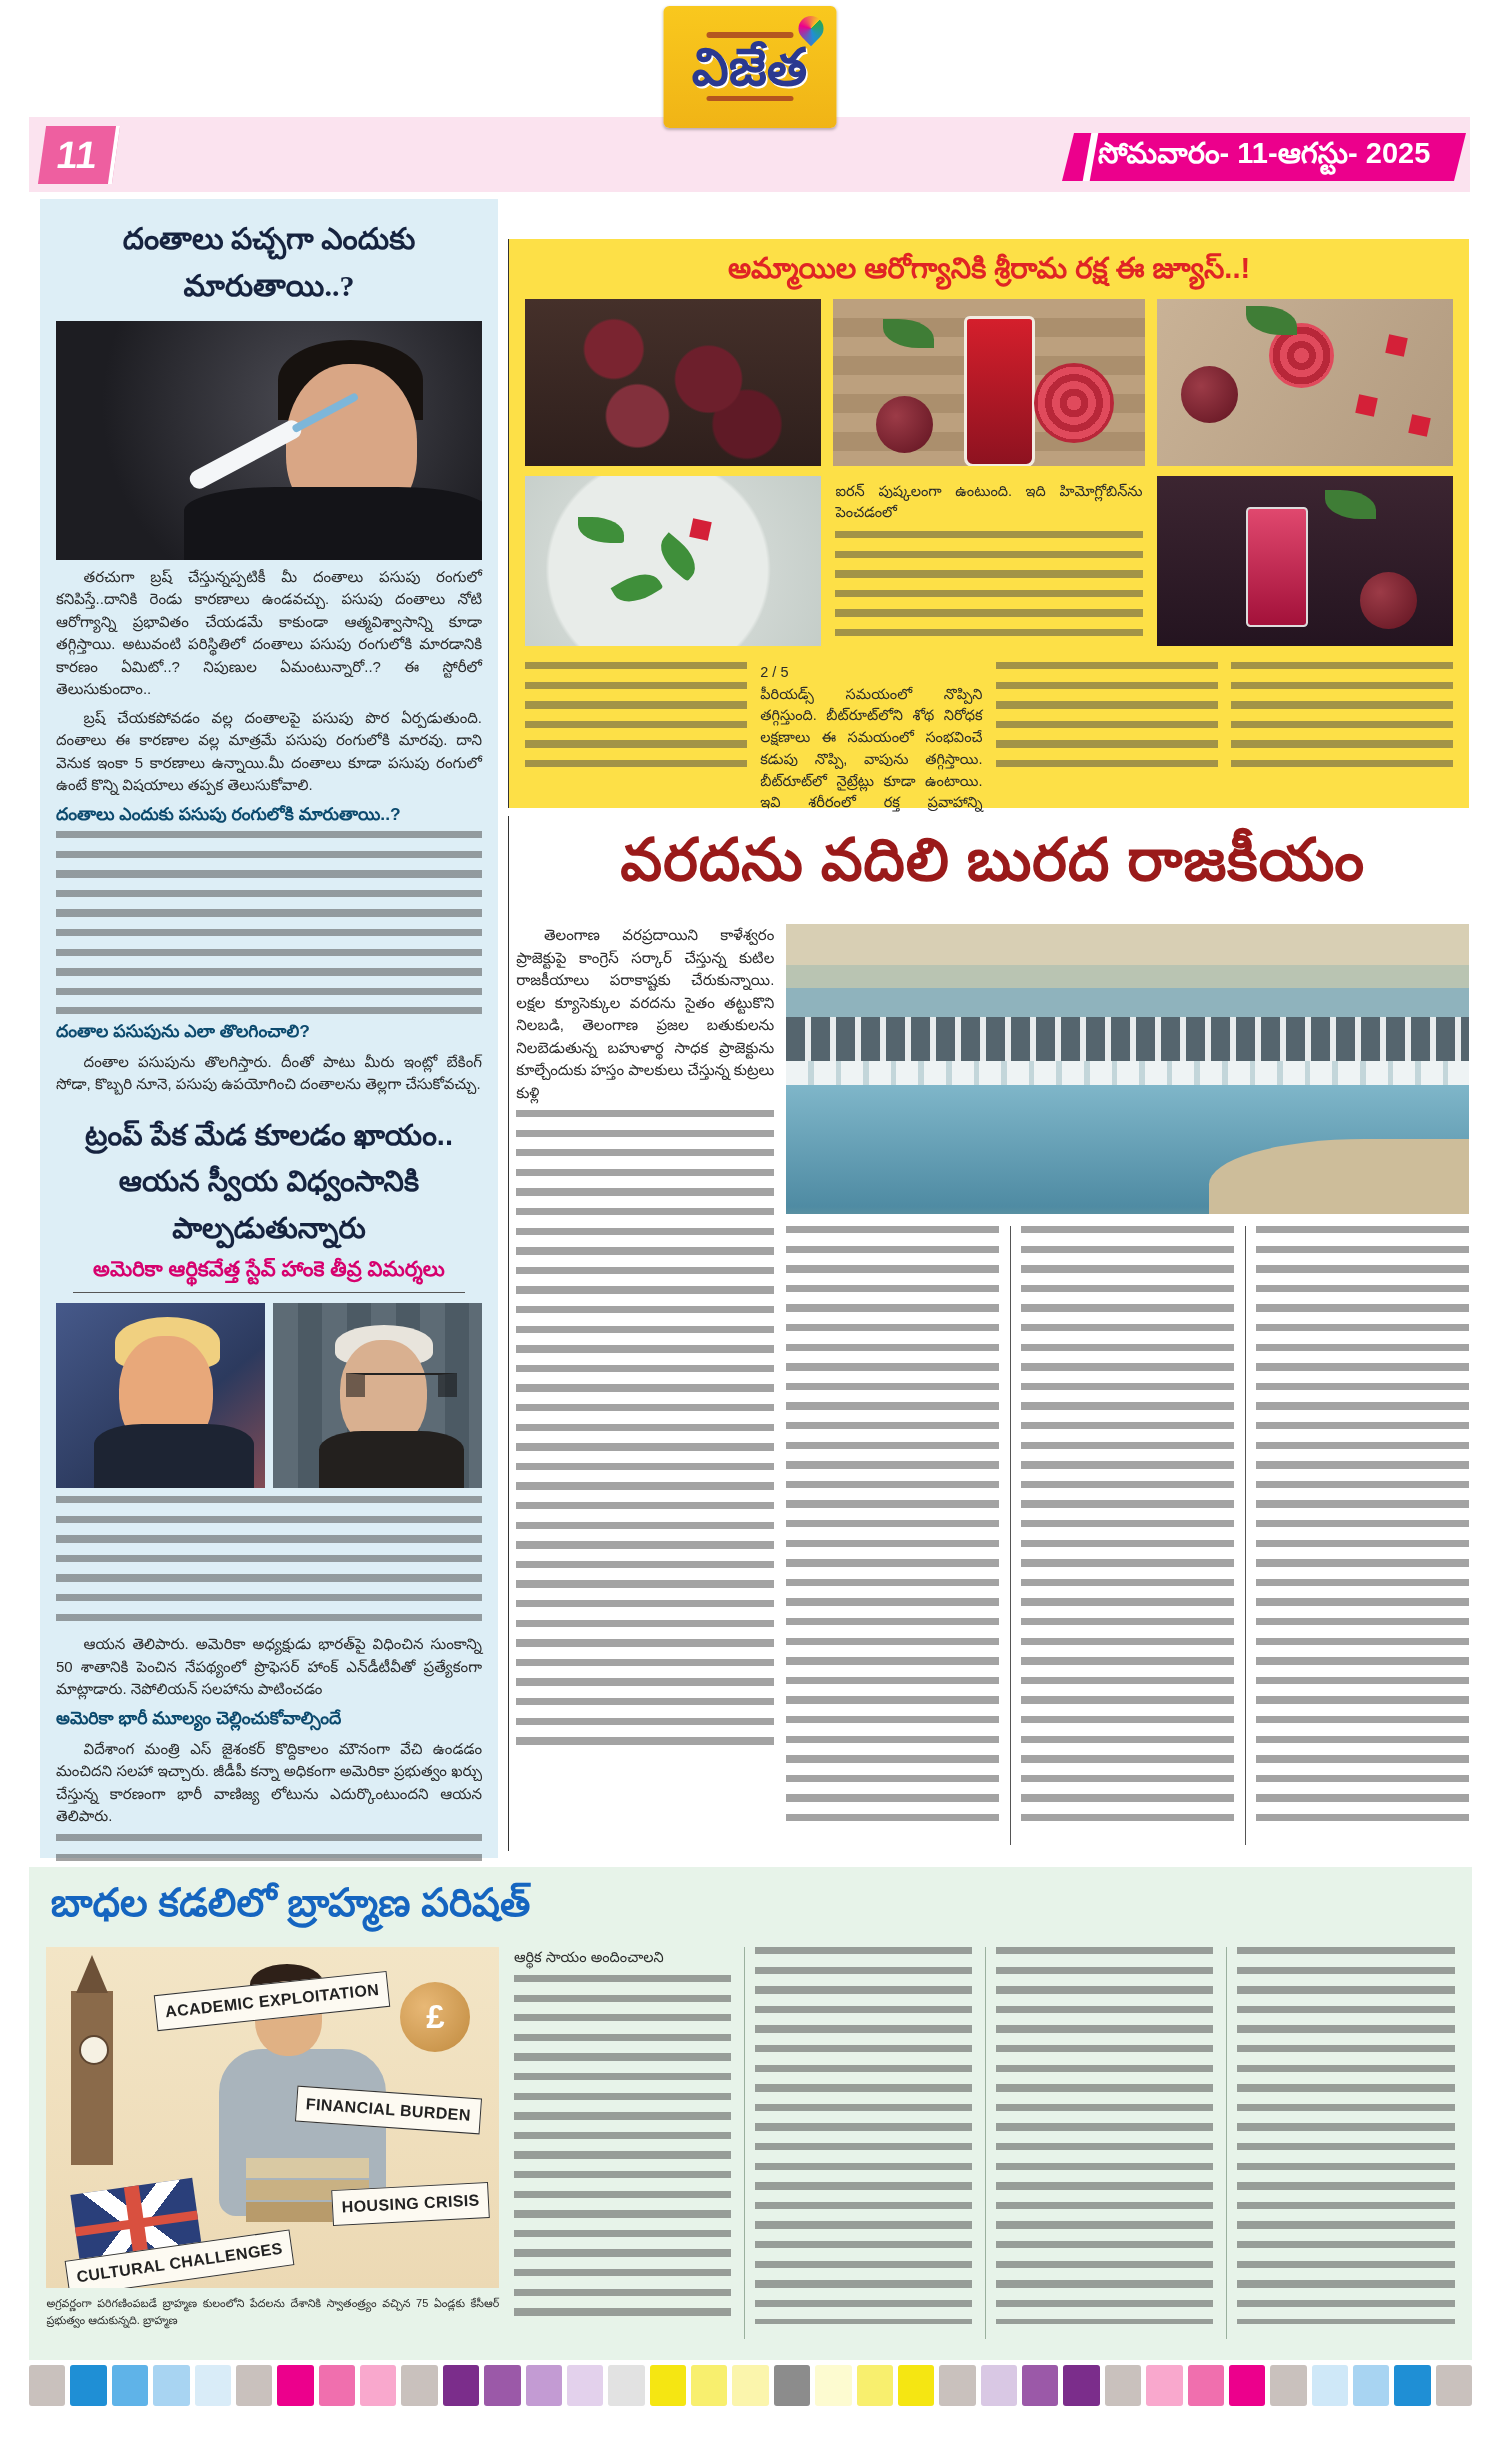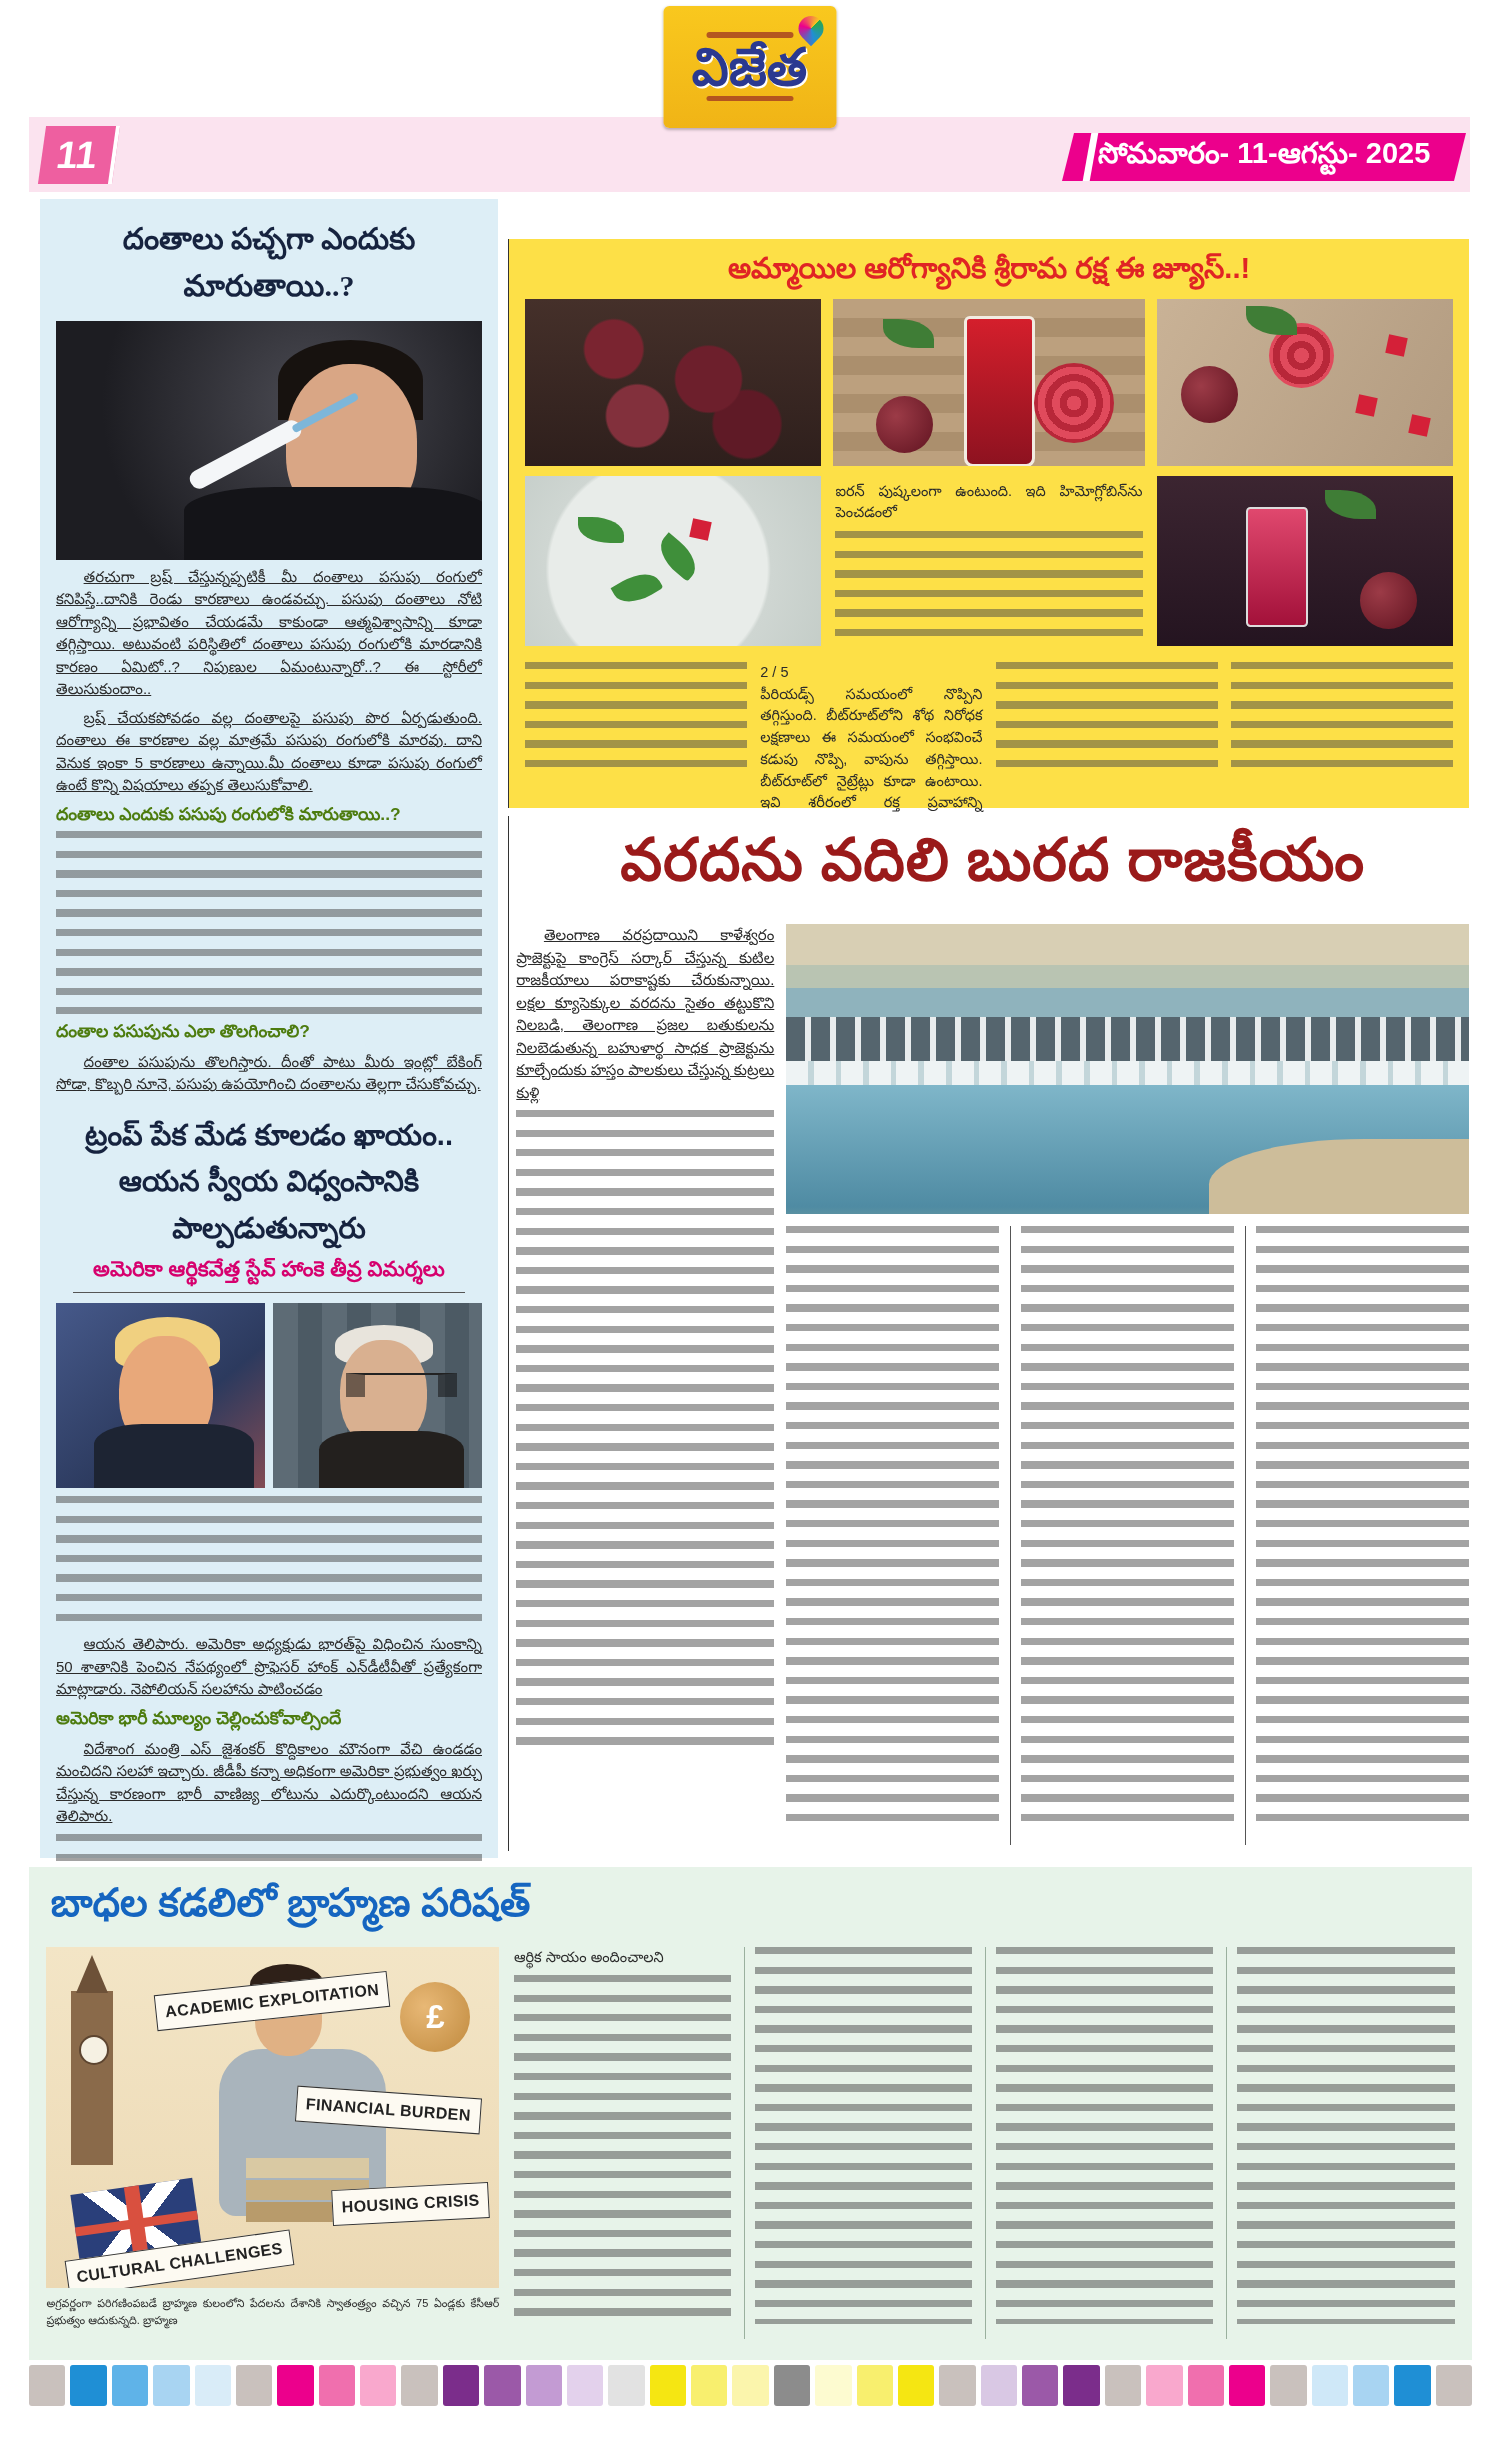--- a/index.html
+++ b/index.html
@@ -16,23 +16,23 @@
   .masthead .smallbar{width:87px;height:5.8px;background:#a33c22;border-radius:2.9px;margin:2.9px 0;opacity:.8;}
   .masthead .title{font-size:52px;font-weight:bold;color:#2b3990;text-shadow:1.5px 1.5px 0 #fff;line-height:1;}
   .masthead .swoosh{position:absolute;right:13px;top:10px;width:25px;height:25px;
             background:conic-gradient(#2aa84a,#1f8fd5,#ec008c,#f9c81e);border-radius:50% 50% 0 50%;transform:rotate(45deg);}
   .date-banner{position:absolute;right:10px;top:16px;width:392px;height:48px;background:#ec008c;
             transform:skewX(-14deg);display:flex;align-items:center;justify-content:center;}
   .date-banner .notch{position:absolute;left:19px;top:0;width:7.3px;height:48px;background:#fff;transform:skewX(4deg);}
   .date-banner .txt{transform:skewX(14deg);color:#fff;font-size:29px;font-weight:bold;white-space:nowrap;}
   
   .box{position:absolute;box-sizing:border-box;}
-  .body-txt{font-size:15px;line-height:1.5;text-align:justify;color:#2b2b2b;text-indent:27.6px;margin:5.8px 0;text-decoration:underline;}
+  .body-txt{font-size:15px;line-height:1.5;text-align:justify;color:#2b2b2b;text-indent:27.6px;margin:5.8px 0;}
   .fill{width:100%;background-image:repeating-linear-gradient(to bottom,#474747 0 7.3px,transparent 7.3px 19.6px);opacity:.5;}
-  .subhead-bold{font-size:17.4px;font-weight:bold;color:#4d7c0f;margin:7.3px 0 2.9px 0;}
+  .subhead-bold{font-size:17.4px;font-weight:bold;color:#0c4a6e;margin:7.3px 0 2.9px 0;}
   .vline{border-left:1.1px solid #555;}
   
   .teeth-box{left:40px;top:199px;width:458px;height:1659px;background:#ddeef6;padding:13px 16px;}
   .teeth-headline{font-size:30px;font-weight:bold;color:#16233f;text-align:center;line-height:1.55;margin:4.4px 0 11.6px;font-family:Liberation Serif, serif;}
   .photo-teeth{position:relative;width:100%;height:239px;background:radial-gradient(circle at 60% 35%,#4a4a52,#1d1d22 70%);overflow:hidden;}
   .face{position:absolute;left:54%;top:18%;width:131px;height:160px;background:#d9a685;border-radius:48% 48% 42% 42%;}
   .haircap{position:absolute;left:52%;top:8%;width:145px;height:80px;background:#17120f;border-radius:50% 50% 0 0;}
   .toothbrush{position:absolute;left:30%;top:52%;width:123px;height:19px;background:#f4f6f8;border-radius:8.7px;transform:rotate(-28deg);}
   .toothbrush:after{content:"";position:absolute;right:-65px;top:5.8px;width:73px;height:8.7px;background:#7db6d9;border-radius:4.4px;}
   .torso{position:absolute;left:30%;bottom:-7.3px;width:305px;height:80px;background:#141418;border-radius:30% 30% 0 0;}

